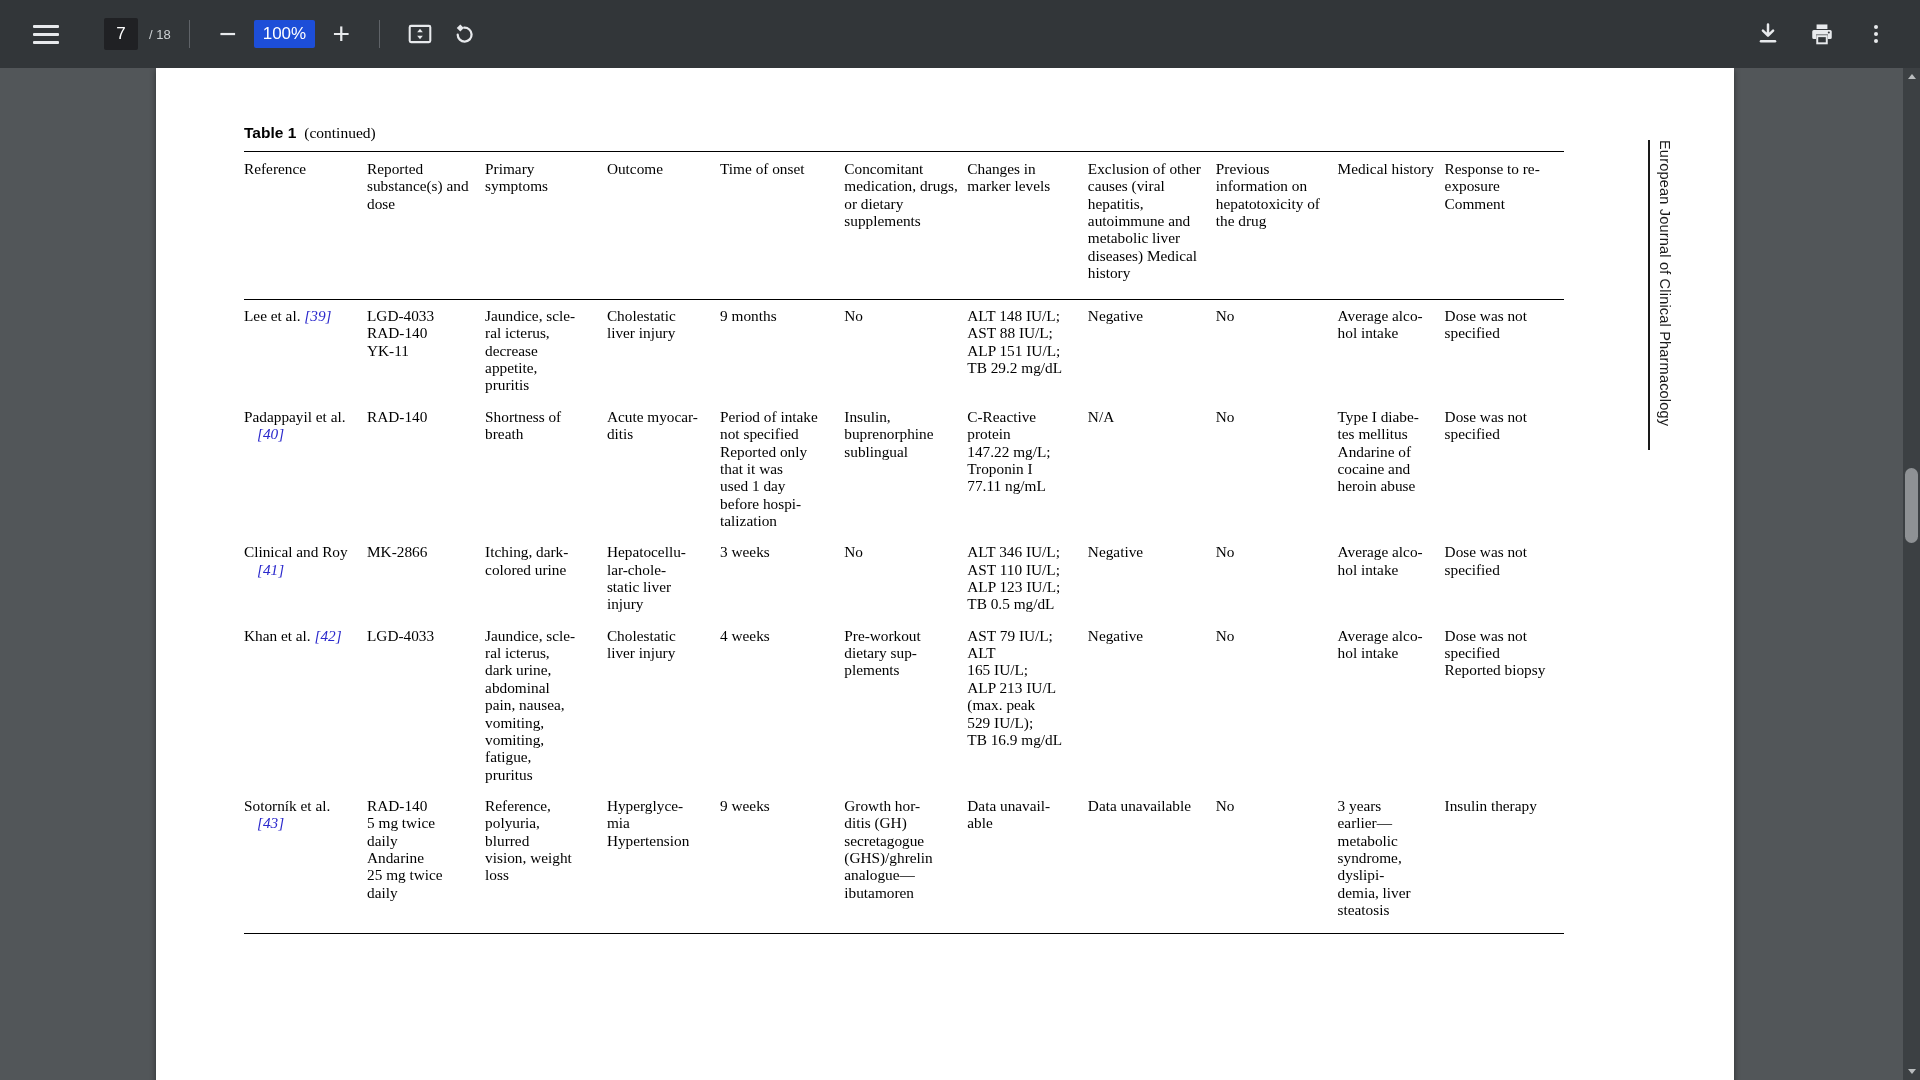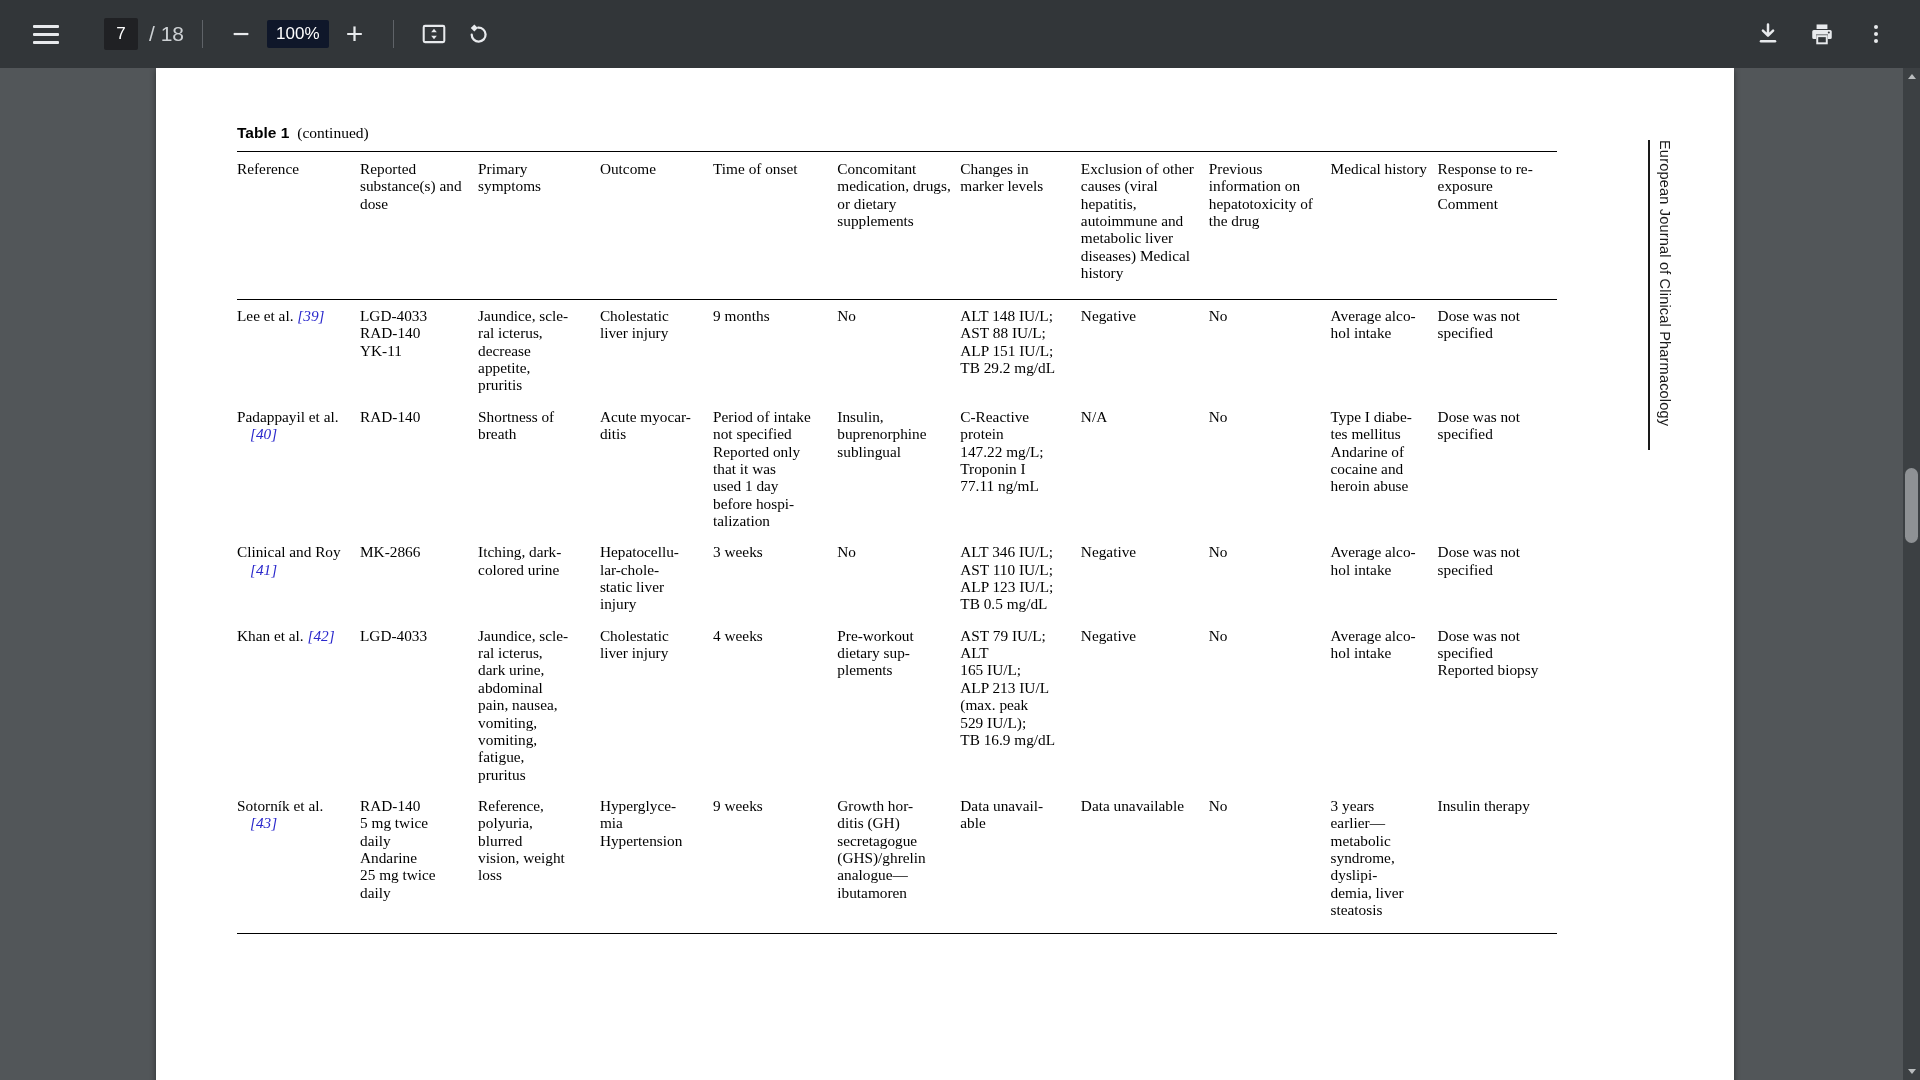--- a/index.html
+++ b/index.html
@@ -51,41 +51,41 @@
   #page-num-box {
     background: #202124;
     color: #ffffff;
     width: 34px; height: 32px;
     display: flex; align-items: center; justify-content: center;
     border-radius: 2px;
     font-size: 17px;
     border: none; outline: none;
     text-align: center;
   }
-  #page-total { margin-left: 11px; font-size: 21px; color: #cdd1d4; text-align: right; }
+  #page-total { margin-left: 11px; font-size: 13px; color: #cdd1d4; text-align: right; }
 
   .tb-sep {
     width: 1px; height: 28px;
     background: #5f6368;
     margin: 0 18px;
     flex: 0 0 auto;
   }
 
   #zoom-controls { display: flex; align-items: center; }
   .zoom-sign {
     font-size: 30px; line-height: 1;
     color: #e8eaed;
     width: 40px; height: 40px;
     display:flex; align-items:center; justify-content:center;
     border-radius: 50%;
     cursor: pointer;
     font-weight: 300;
   }
   #zoom-value {
-    background: #0f172a;
+    background: #1d4ed8;
     color: #ffffff;
     height: 28px;
     min-width: 58px;
     padding: 0 9px;
     display: flex; align-items: center; justify-content: center;
     border-radius: 2px;
     font-size: 17px;
     margin: 0 6px;
   }
 
@@ -137,21 +137,21 @@
     color: #1a1a1a;
     letter-spacing: 0.2px;
     margin-left: 7px;
     white-space: nowrap;
   }
 
   
   #table-wrap {
     position: absolute;
     top: 56px;
-    left: 81px;
+    left: 88px;
     width: 1320px;
     font-family: "Liberation Serif", serif;
     color: #000;
   }
 
   #table-caption {
     font-size: 15.5px;
     margin-bottom: 9px;
     font-family: "Liberation Sans", sans-serif;
   }

